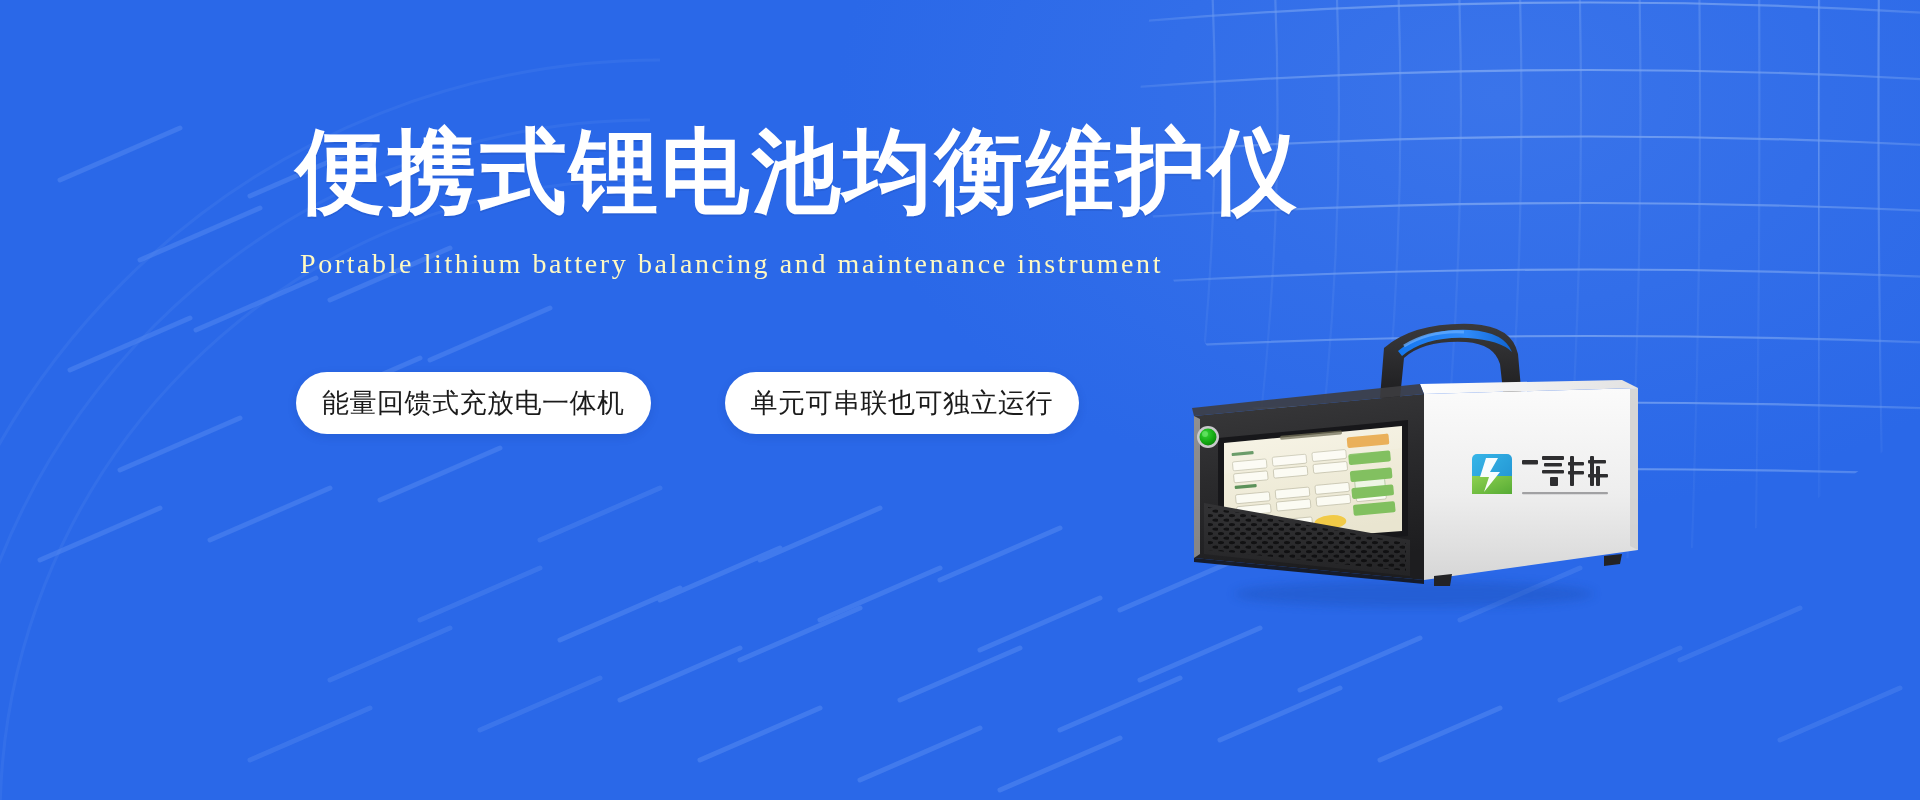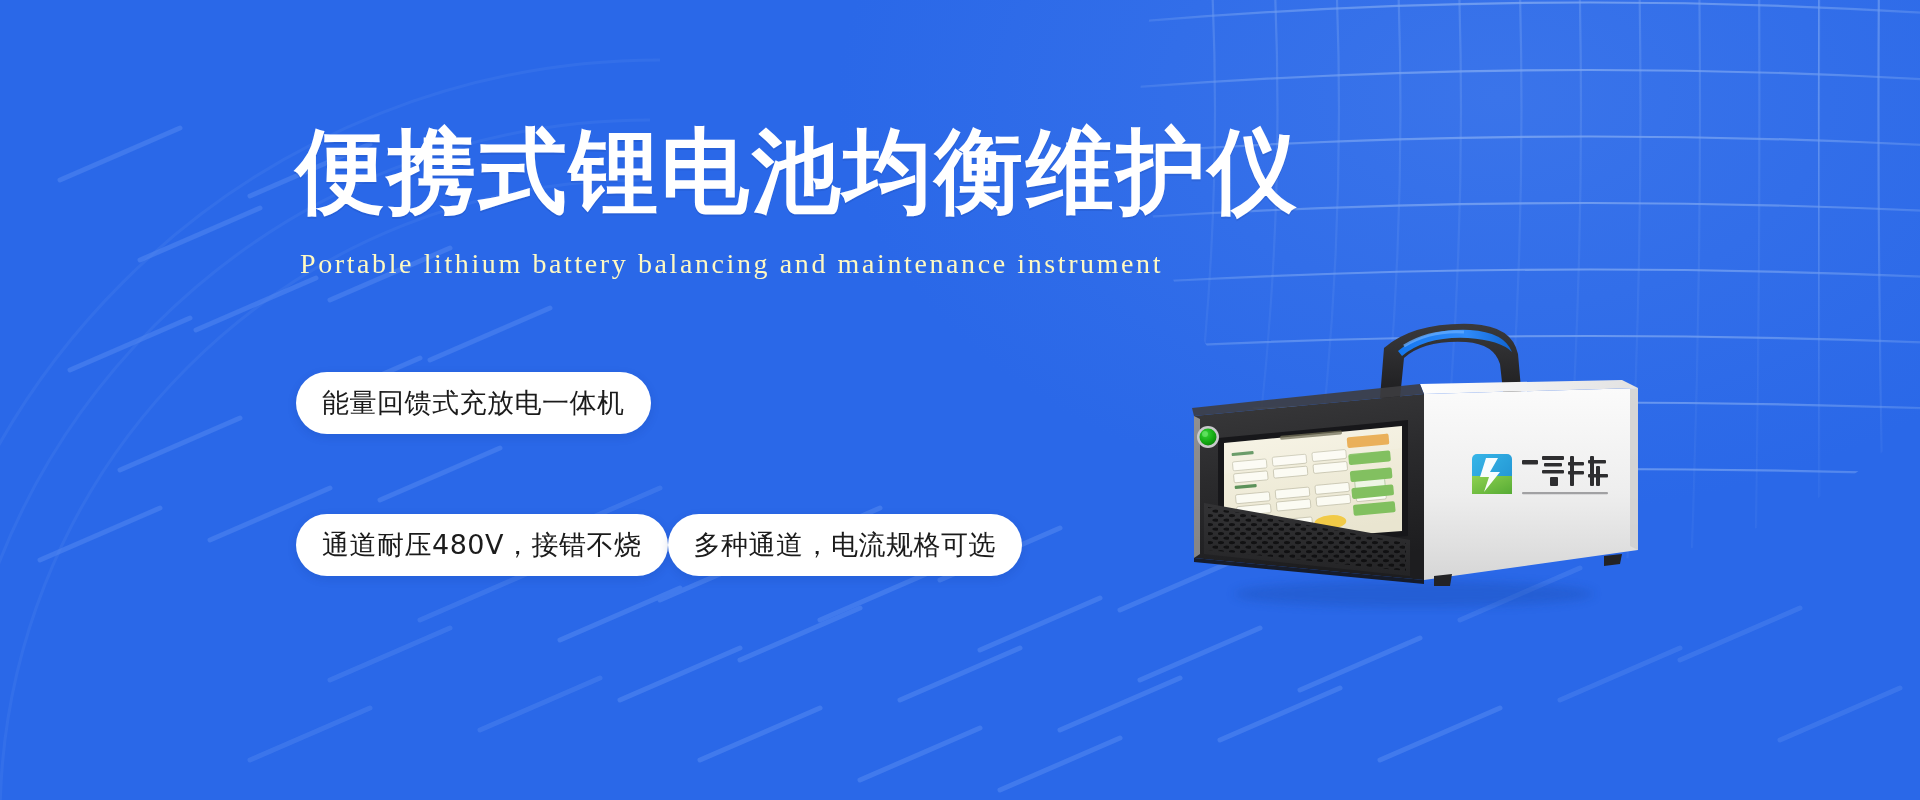--- a/index.html
+++ b/index.html
@@ -76,21 +76,21 @@
     letter-spacing:2.6px;
     white-space:nowrap;
   }
 
   
   .pill-grid {
     position:absolute;
     left:296px; top:372px;
     width:800px;
   }
-  .pill-row { display:flex; }
+  .pill-row { display:flex; gap:74px; }
   .pill-row + .pill-row { margin-top:80px; }
   .pill {
     background:#ffffff;
     border-radius:999px;
     height:62px;
     padding:0 26px;
     display:flex;
     align-items:center;
     justify-content:center;
     color:#1b1b1b;
@@ -232,24 +232,21 @@
 
   <div class="content">
 
     <h1 class="headline">便携式锂电池均衡维护仪</h1>
 
     <p class="subtitle">Portable lithium battery balancing and maintenance instrument</p>
 
     <div class="pill-grid">
       <div class="pill-row">
         <div class="pill">能量回馈式充放电一体机</div>
-      </div>
-      <div class="pill-row">
-        <div class="pill">通道耐压480V，接错不烧</div>
-        <div class="pill">多种通道，电流规格可选</div>
+        <div class="pill">单元可串联也可独立运行</div>
       </div>
     </div>
 
     <div class="device">
       <svg viewBox="0 0 520 330" xmlns="http://www.w3.org/2000/svg">
         <defs>
           <linearGradient id="caseSide" x1="0" y1="0" x2="0" y2="1">
             <stop offset="0%" stop-color="#fbfbfb"></stop>
             <stop offset="55%" stop-color="#eeeeee"></stop>
             <stop offset="100%" stop-color="#d6d6d6"></stop>

